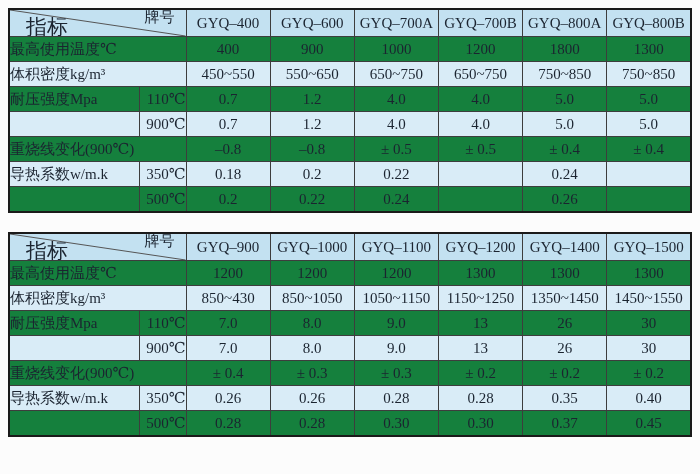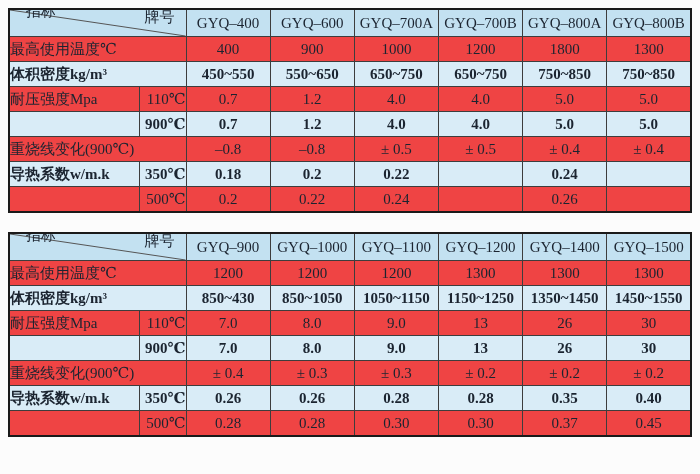--- a/index.html
+++ b/index.html
@@ -60,30 +60,30 @@
   }
   .corner-top {
     position: absolute;
     top: 0px;
     right: 11px;
     line-height: 15px;
     font-size: 15px;
   }
   .corner-bottom {
     position: absolute;
-    bottom: 17px;
+    bottom: 1px;
     left: 16px;
     line-height: 15px;
-    font-size: 15px;
+    font-size: 21px;
   }
   td.label { text-align: left; padding-left: 7px; }
   td.sub   { text-align: right; padding-left: 4px; }
   td.val   { text-align: center; }
-  tr.striped td { background: var(--stripe-bg, #d9ecf7); font-weight: bold; }
-  tr.plain td   { background: #ef4444; margin-top: 16px; }
+  tr.striped td { background: var(--stripe-bg, #d9ecf7); }
+  tr.plain td   { background: #15803d; margin-top: 16px; }
 </style>
 </head>
 <body>
 
 <div class="stage">
   <div class="spec-table-wrap" id="table-0">
       <table class="spec">
         <colgroup>
           <col style="width: 130px;">
           <col style="width: 47px;">

